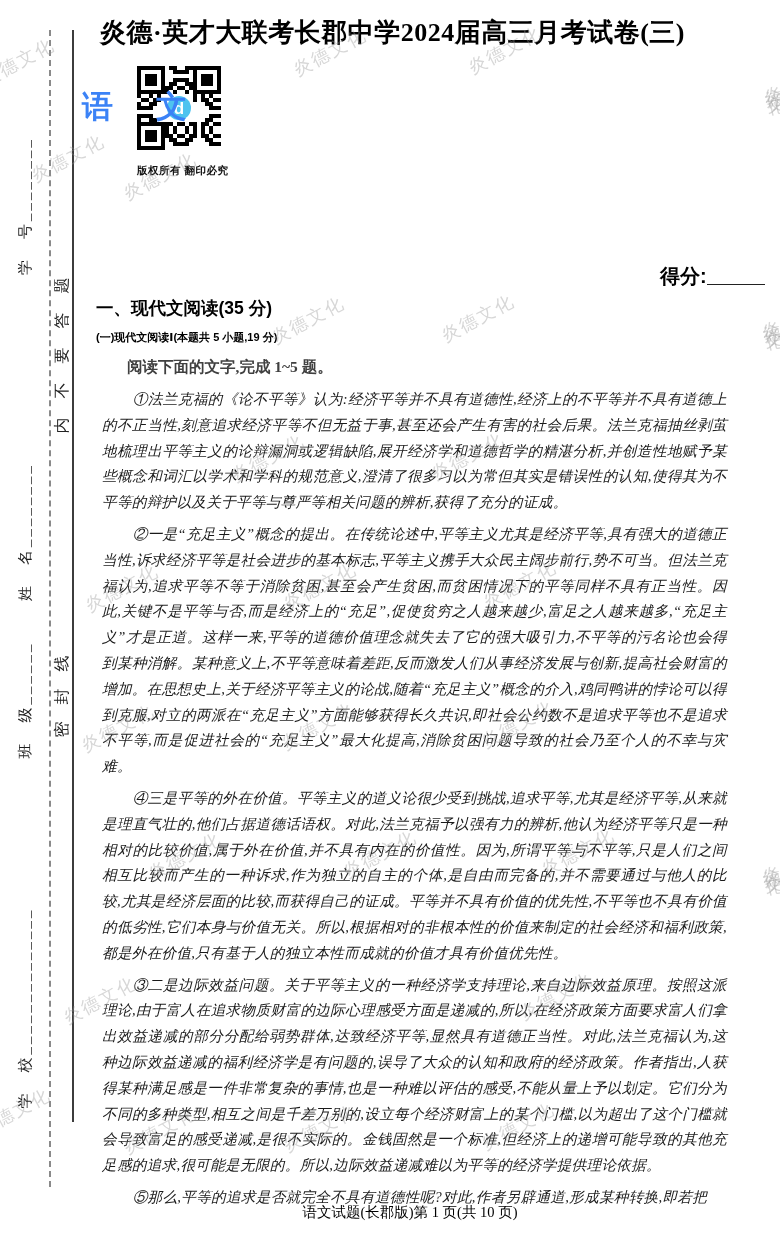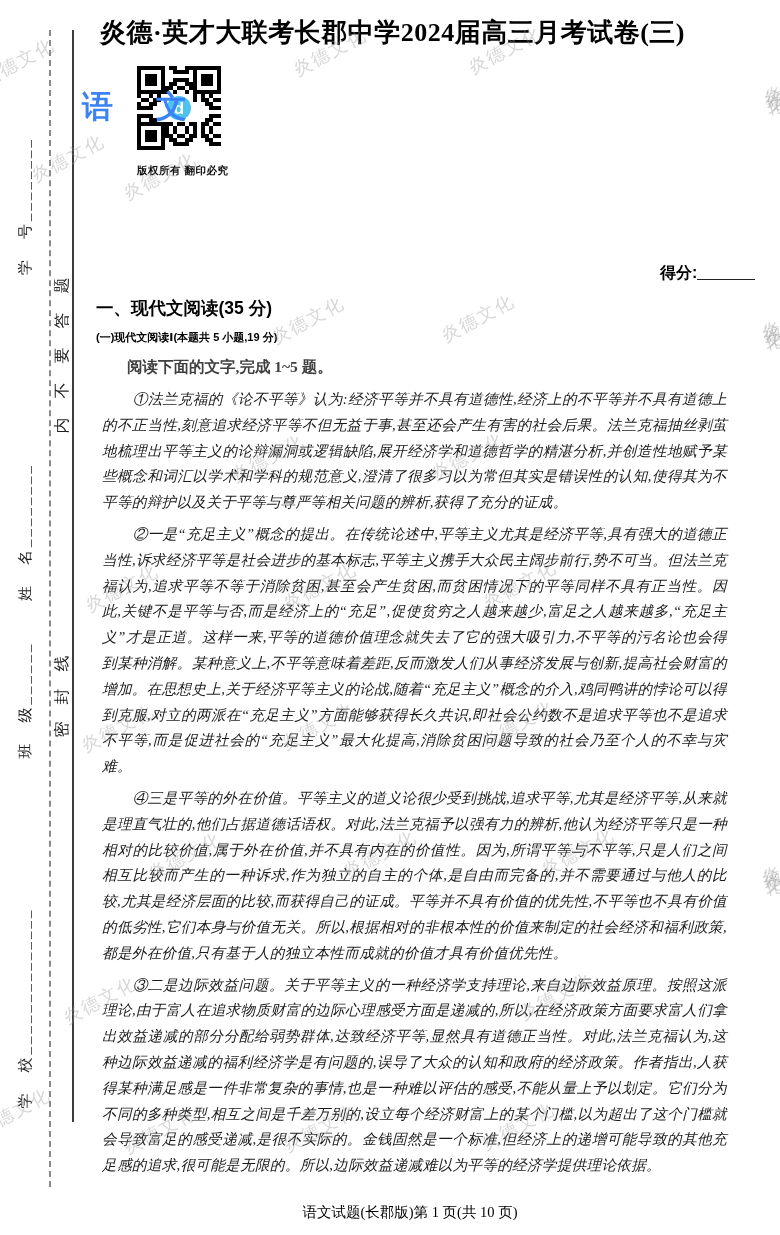--- a/index.html
+++ b/index.html
@@ -48,21 +48,21 @@
   .setters{
     position:absolute;top:186px;left:82px;width:556px;text-align:center;
     font-size:17px;font-weight:bold;color:#000;
     font-family:"Liberation Sans","DejaVu Sans",sans-serif;
   }
   .exam-info{
     position:absolute;top:227px;left:82px;width:580px;text-align:center;
     font-size:15.5px;font-weight:600;color:#0a0a0a;
   }
   .score{
-    position:absolute;top:263px;left:660px;font-size:16px;font-weight:bold;
+    position:absolute;top:263px;left:660px;font-size:20px;font-weight:bold;
     font-family:"Liberation Sans","DejaVu Sans",sans-serif;color:#000;
   }
   .score-blank{display:inline-block;width:58px;height:14px;border-bottom:1.5px solid #222;vertical-align:-2px;}
   
   .content{position:absolute;left:96px;top:293px;width:637px;}
   .h1{margin:0;font-family:"Liberation Sans","DejaVu Sans",sans-serif;font-weight:bold;font-size:17.5px;line-height:30px;color:#000;}
   .h2{margin:0;font-family:"Liberation Sans","DejaVu Sans",sans-serif;font-weight:bold;font-size:11px;line-height:29px;color:#000;}
   .intro{margin:0;font-size:15.5px;font-weight:600;line-height:29px;text-indent:2em;color:#404040;}
   .para{
     margin:6px;font-size:14.6px;line-height:25.8px;text-align:justify;
@@ -224,20 +224,21 @@
   </div>
 
   <div class="content">
     <p class="h1">一、现代文阅读(35 分)</p>
     <p class="h2">(一)现代文阅读Ⅰ(本题共 5 小题,19 分)</p>
     <p class="intro">阅读下面的文字,完成 1~5 题。</p>
     <p class="para">①法兰克福的《论不平等》认为:经济平等并不具有道德性,经济上的不平等并不具有道德上的不正当性,刻意追求经济平等不但无益于事,甚至还会产生有害的社会后果。法兰克福抽丝剥茧地梳理出平等主义的论辩漏洞或逻辑缺陷,展开经济学和道德哲学的精湛分析,并创造性地赋予某些概念和词汇以学术和学科的规范意义,澄清了很多习以为常但其实是错误性的认知,使得其为不平等的辩护以及关于平等与尊严等相关问题的辨析,获得了充分的证成。</p>
     <p class="para">②一是“充足主义”概念的提出。在传统论述中,平等主义尤其是经济平等,具有强大的道德正当性,诉求经济平等是社会进步的基本标志,平等主义携手大众民主阔步前行,势不可当。但法兰克福认为,追求平等不等于消除贫困,甚至会产生贫困,而贫困情况下的平等同样不具有正当性。因此,关键不是平等与否,而是经济上的“充足”,促使贫穷之人越来越少,富足之人越来越多,“充足主义”才是正道。这样一来,平等的道德价值理念就失去了它的强大吸引力,不平等的污名论也会得到某种消解。某种意义上,不平等意味着差距,反而激发人们从事经济发展与创新,提高社会财富的增加。在思想史上,关于经济平等主义的论战,随着“充足主义”概念的介入,鸡同鸭讲的悖论可以得到克服,对立的两派在“充足主义”方面能够获得长久共识,即社会公约数不是追求平等也不是追求不平等,而是促进社会的“充足主义”最大化提高,消除贫困问题导致的社会乃至个人的不幸与灾难。</p>
     <p class="para">④三是平等的外在价值。平等主义的道义论很少受到挑战,追求平等,尤其是经济平等,从来就是理直气壮的,他们占据道德话语权。对此,法兰克福予以强有力的辨析,他认为经济平等只是一种相对的比较价值,属于外在价值,并不具有内在的价值性。因为,所谓平等与不平等,只是人们之间相互比较而产生的一种诉求,作为独立的自主的个体,是自由而完备的,并不需要通过与他人的比较,尤其是经济层面的比较,而获得自己的证成。平等并不具有价值的优先性,不平等也不具有价值的低劣性,它们本身与价值无关。所以,根据相对的非根本性的价值来制定的社会经济和福利政策,都是外在价值,只有基于人的独立本性而成就的价值才具有价值优先性。</p>
     <p class="para">③二是边际效益问题。关于平等主义的一种经济学支持理论,来自边际效益原理。按照这派理论,由于富人在追求物质财富的边际心理感受方面是递减的,所以,在经济政策方面要求富人们拿出效益递减的部分分配给弱势群体,达致经济平等,显然具有道德正当性。对此,法兰克福认为,这种边际效益递减的福利经济学是有问题的,误导了大众的认知和政府的经济政策。作者指出,人获得某种满足感是一件非常复杂的事情,也是一种难以评估的感受,不能从量上予以划定。它们分为不同的多种类型,相互之间是千差万别的,设立每个经济财富上的某个门槛,以为超出了这个门槛就会导致富足的感受递减,是很不实际的。金钱固然是一个标准,但经济上的递增可能导致的其他充足感的追求,很可能是无限的。所以,边际效益递减难以为平等的经济学提供理论依据。</p>
+    <p class="para">⑤那么,平等的追求是否就完全不具有道德性呢?对此,作者另辟通道,形成某种转换,即若把</p>
   </div>
 
   <div class="footer">语文试题(长郡版)第 1 页(共 10 页)</div>
 
 <span class="wm" style="left: 330px; top: 52px; color: rgba(150, 150, 150, 0.38);">炎德文化</span>
     <span class="wm" style="left: 505px; top: 50px; color: rgba(150, 150, 150, 0.38);">炎德文化</span>
     <span class="wm wm-v" style="left: 770px; top: 80px; color: rgba(150, 150, 150, 0.38);">炎德文化</span>
     <span class="wm" style="left: 18px; top: 62px; color: rgba(150, 150, 150, 0.38);">炎德文化</span>
     <span class="wm" style="left: 68px; top: 158px; color: rgba(150, 150, 150, 0.38);">炎德文化</span>
     <span class="wm" style="left: 160px; top: 176px; color: rgba(150, 150, 150, 0.38);">炎德文化</span>

